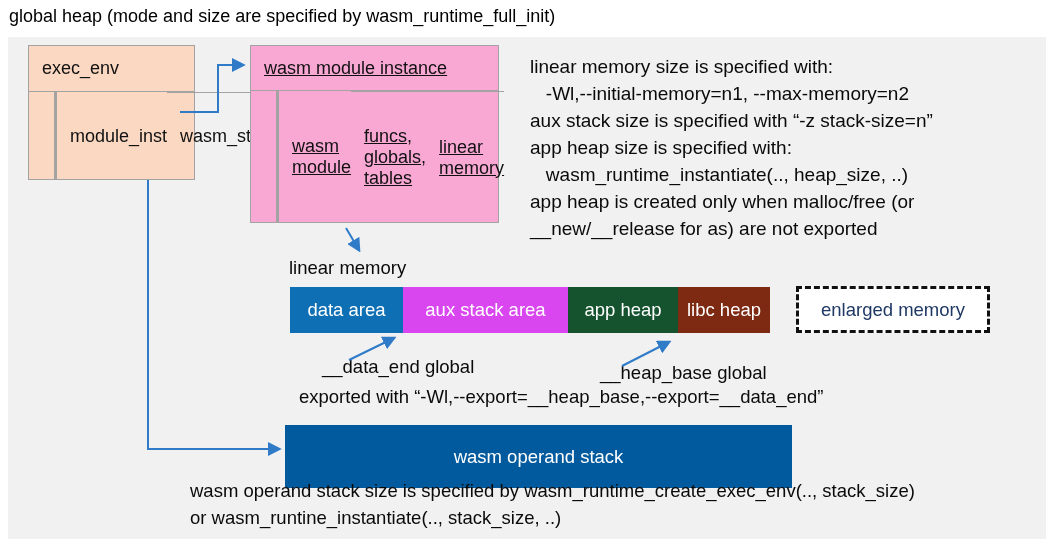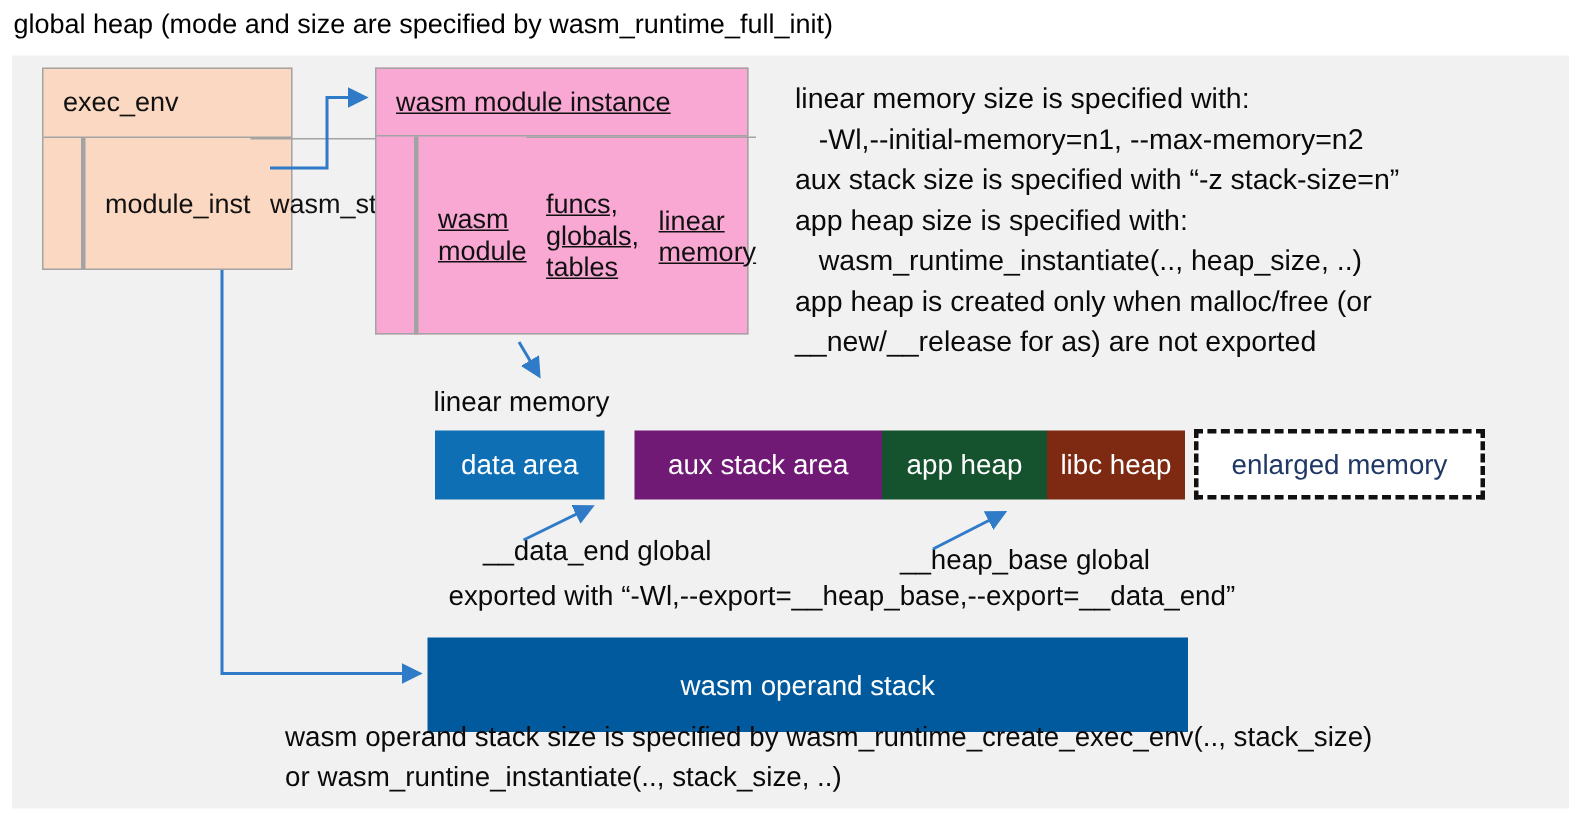--- a/index.html
+++ b/index.html
@@ -81,21 +81,21 @@
     <div>aux stack size is specified with “-z stack-size=n”</div>
     <div>app heap size is specified with:</div>
     <div>   wasm_runtime_instantiate(.., heap_size, ..)</div>
     <div>app heap is created only when malloc/free (or</div>
     <div>__new/__release for as) are not exported</div>
   </div>
 
   <div class="lm-label">linear memory</div>
   <div class="lm-bar">
     <div class="lm-seg" style="background: rgb(14, 111, 180); width: 113px;">data area</div>
-    <div class="lm-seg" style="background: #701a75; width: 165px; margin-left: 20px;">aux stack area</div>
+    <div class="lm-seg" style="background: #d946ef; width: 165px;">aux stack area</div>
     <div class="lm-seg" style="background: #14532d; width: 110px;">app heap</div>
     <div class="lm-seg" style="background: rgb(126, 42, 18); width: 92px;">libc heap</div>
   </div>
   <div class="enlarged">enlarged memory</div>
 
   <div class="ann ann-data-end">__data_end global</div>
   <div class="ann ann-heap-base">__heap_base global</div>
   <div class="ann ann-export">exported with “-Wl,--export=__heap_base,--export=__data_end”</div>
 
   <div class="operand">wasm operand stack</div>

